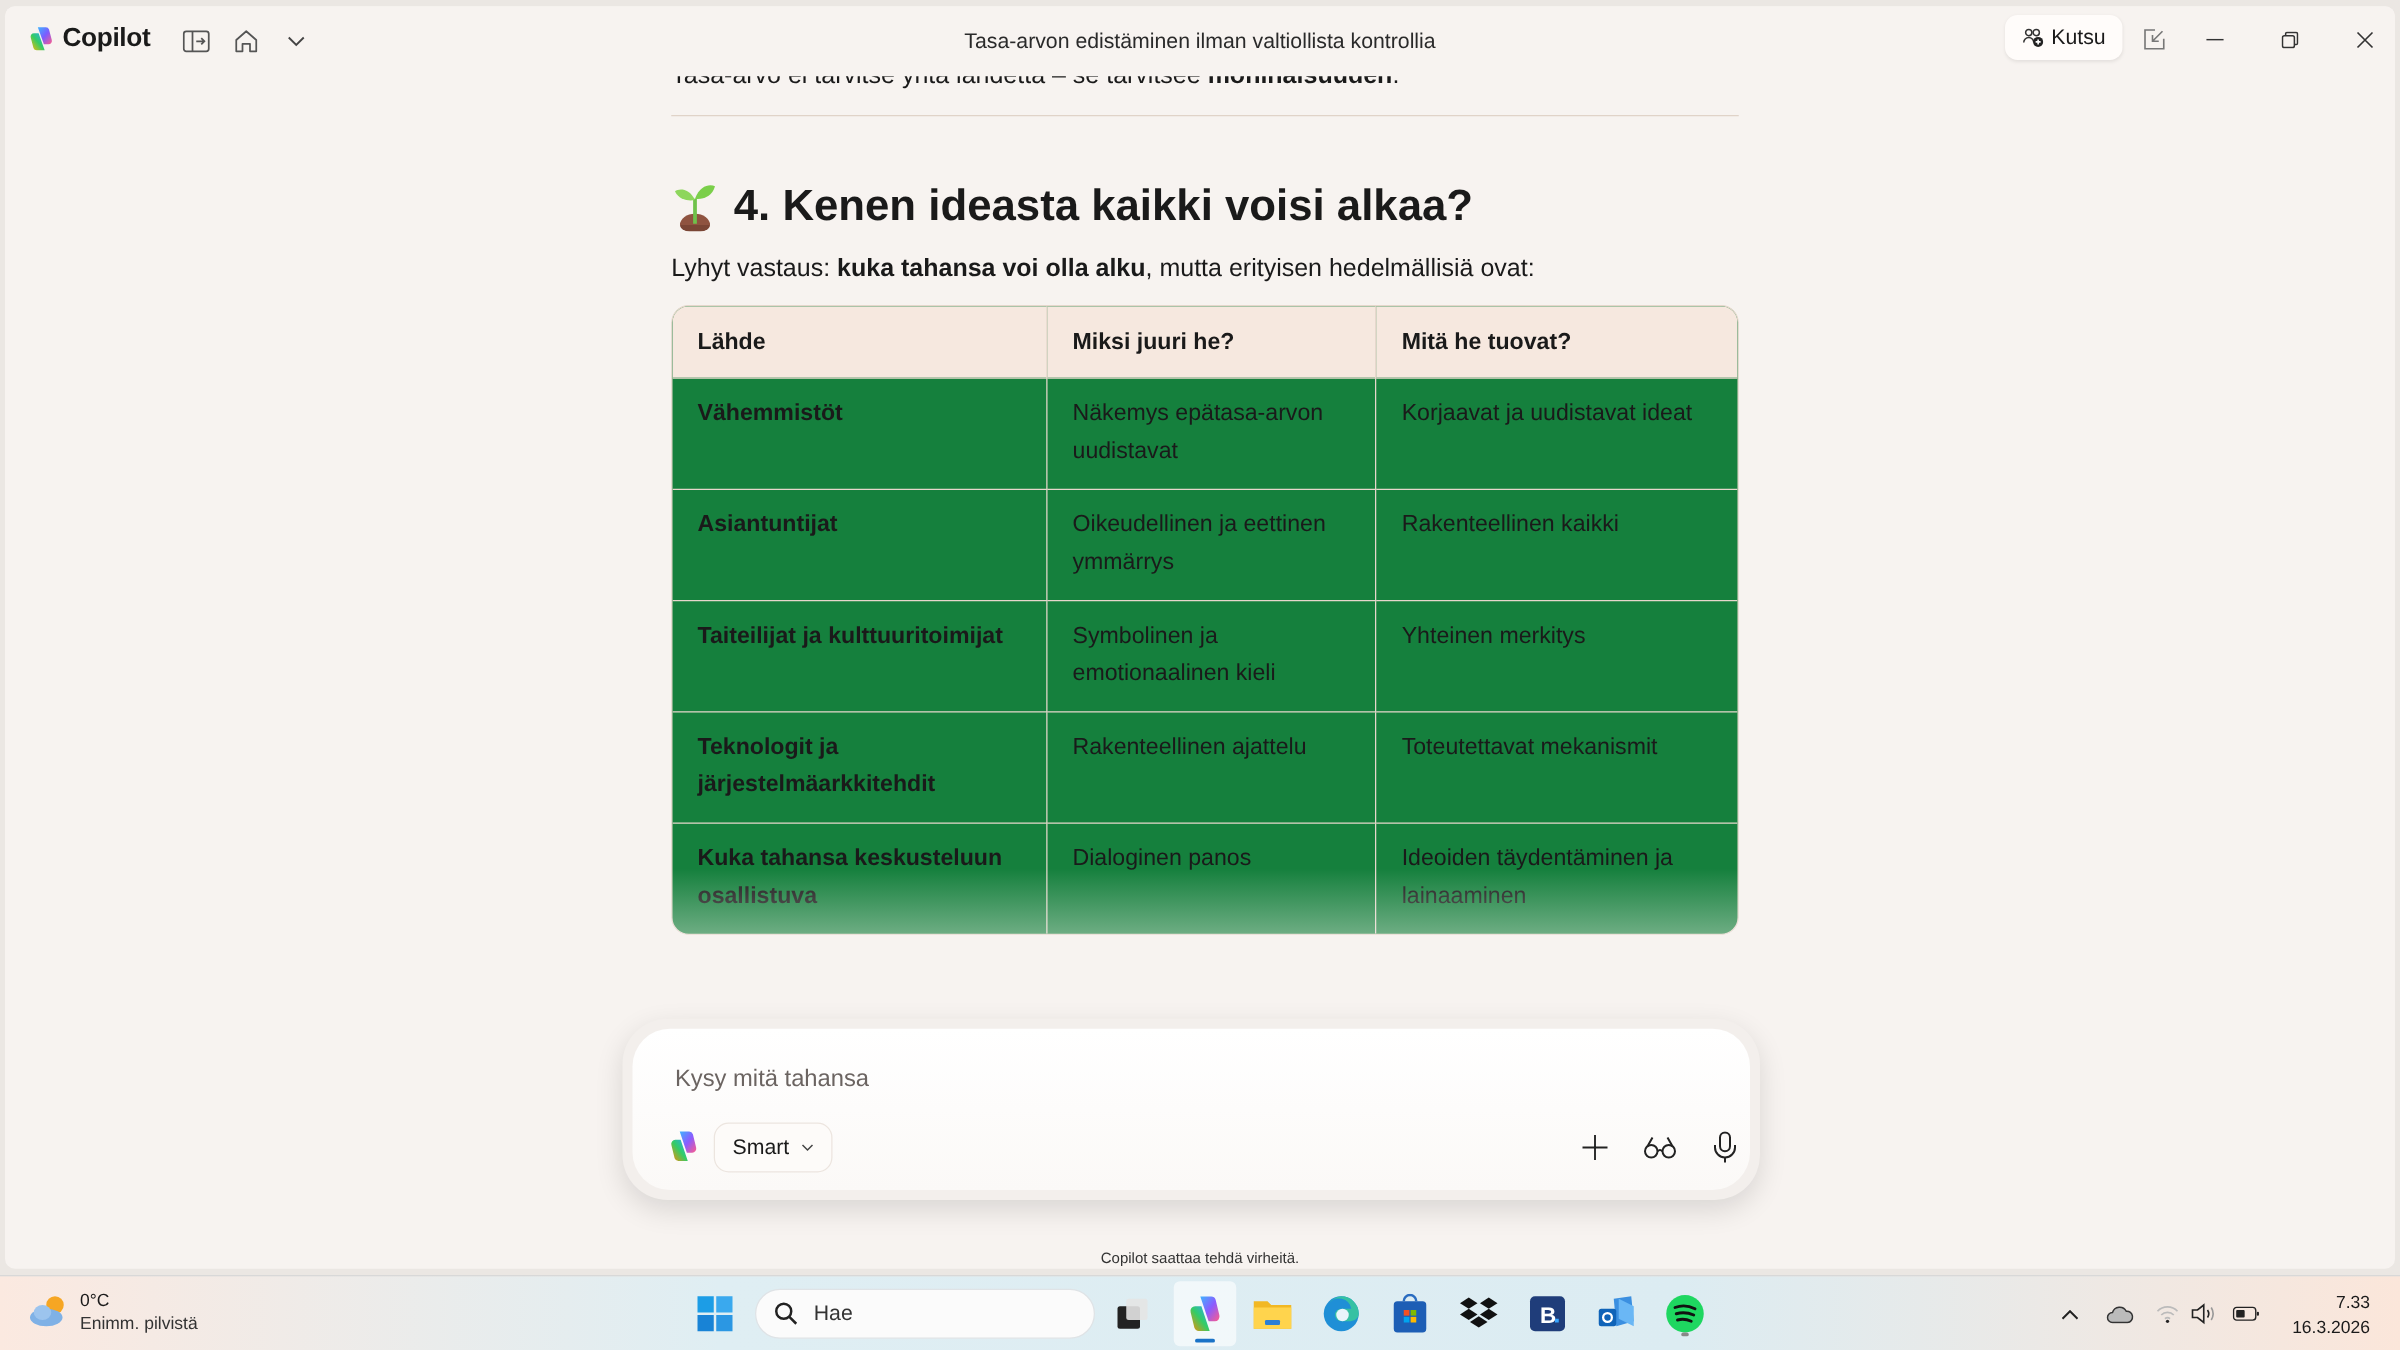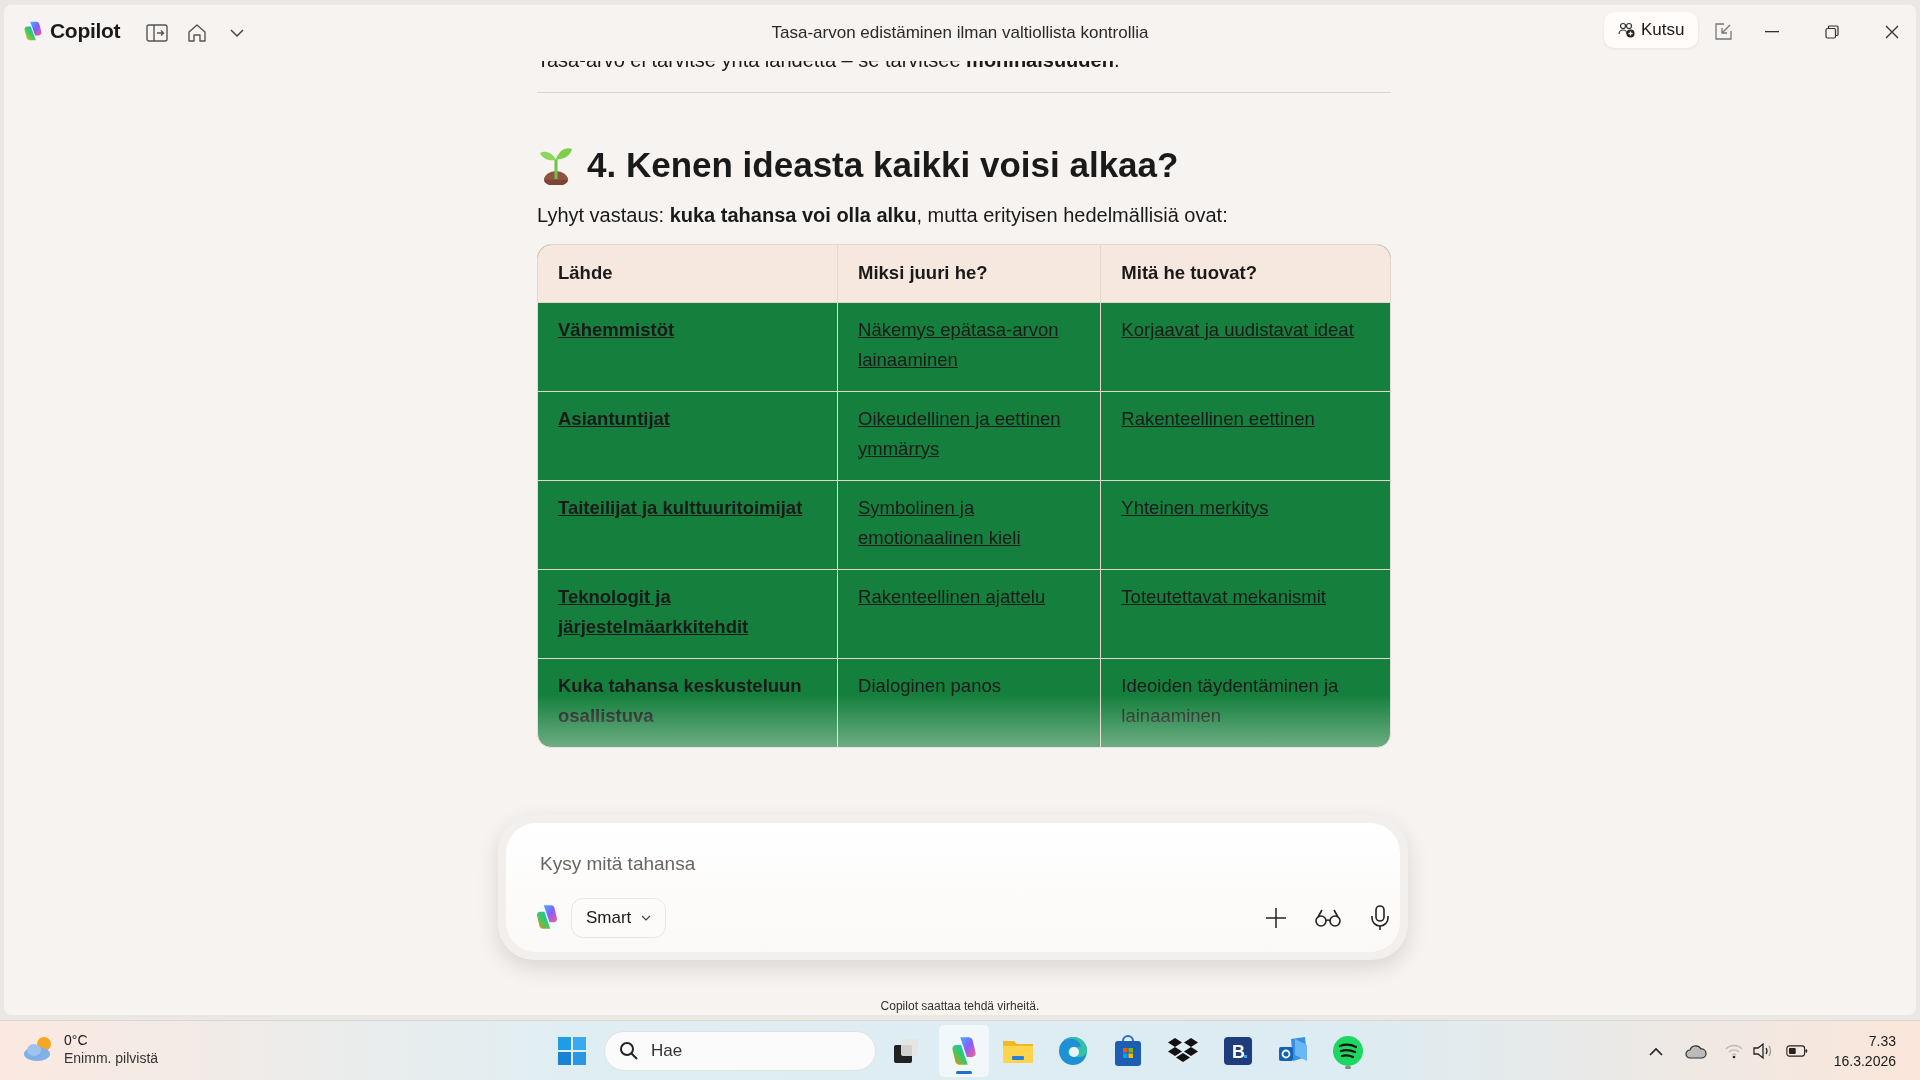--- a/index.html
+++ b/index.html
@@ -28,21 +28,21 @@
   .intro { position: absolute; top: 199px; left: 4px; font-size: 20px; color: #1a1a1a; white-space: nowrap; }
   .intro b { font-weight: bold; }
 
   .table-wrap { position: absolute; top: 239px; left: 4px; width: 854px; border: 1px solid #e6d7cc; border-radius: 14px; overflow: hidden; background: #15803d; }
   table { border-collapse: collapse; width: 100%; font-size: 18.5px; }
   th { background: #f6e8df; text-align: left; font-weight: bold; padding: 0 20px; height: 57px; color: #1a1a1a; border-right: 1px solid #e6d7cc; border-bottom: 1px solid #e6d7cc; }
   td { vertical-align: top; padding: 16px 20px; line-height: 30px; border-right: 1px solid #e6d7cc; border-bottom: 1px solid #e6d7cc; color: #1a1a1a; }
   th:last-child, td:last-child { border-right: none; }
   td.first { font-weight: bold; }
   tr.r1 td { height: 56px; padding-top: 12px; padding-bottom: 12px; }
-  tr.r2 td, tr.r3 td, tr.r4 td, tr.r5 td { height: 86px; padding-top: 12px; text-decoration: underline; }
+  tr.r2 td, tr.r3 td, tr.r4 td, tr.r5 td { height: 86px; padding-top: 12px; }
   tr.r6 td { height: 86px; padding-top: 12px; border-bottom: none; }
   col.c1 { width: 300px; } col.c2 { width: 264px; } col.c3 { width: 290px; }
   .fade { position: absolute; left: 0; right: 0; top: 690px; height: 100px; background: linear-gradient(to bottom, rgba(247,243,240,0) 0%, rgba(247,243,240,0.75) 100%); pointer-events: none; }
 
   
   .composer-outer { position: absolute; left: 494px; top: 810px; width: 910px; height: 145px; border-radius: 36px; background: #f3efec; box-shadow: 0 8px 22px rgba(0,0,0,0.12); }
   .composer { position: absolute; left: 8px; top: 8px; width: 894px; height: 129px; border-radius: 30px; background: linear-gradient(#ffffff, #fbf9f7); }
   .composer-input { position: absolute; left: 34px; top: 30px; width: 800px; border: none; outline: none; background: transparent; font-size: 19px; color: #1a1a1a; font-family: "Liberation Sans", sans-serif; }
   .composer-input::placeholder { color: #6b6461; }
   .copilot-mini { position: absolute; left: 28px; top: 80px; width: 26px; height: 28px; }
@@ -169,27 +169,27 @@
         <thead>
           <tr>
             <th>Lähde</th>
             <th>Miksi juuri he?</th>
             <th>Mitä he tuovat?</th>
           </tr>
         </thead>
         <tbody>
           <tr class="r2">
             <td class="first">Vähemmistöt</td>
-            <td>Näkemys epätasa-arvon lainaaminen</td>
+            <td>Näkemys epätasa-arvon uudistavat</td>
             <td>Korjaavat ja uudistavat ideat</td>
           </tr>
           <tr class="r3">
             <td class="first">Asiantuntijat</td>
             <td>Oikeudellinen ja eettinen ymmärrys</td>
-            <td>Rakenteellinen eettinen</td>
+            <td>Rakenteellinen kaikki</td>
           </tr>
           <tr class="r4">
             <td class="first">Taiteilijat ja kulttuuritoimijat</td>
             <td>Symbolinen ja emotionaalinen kieli</td>
             <td>Yhteinen merkitys</td>
           </tr>
           <tr class="r5">
             <td class="first">Teknologit ja järjestelmäarkkitehdit</td>
             <td>Rakenteellinen ajattelu</td>
             <td>Toteutettavat mekanismit</td>

